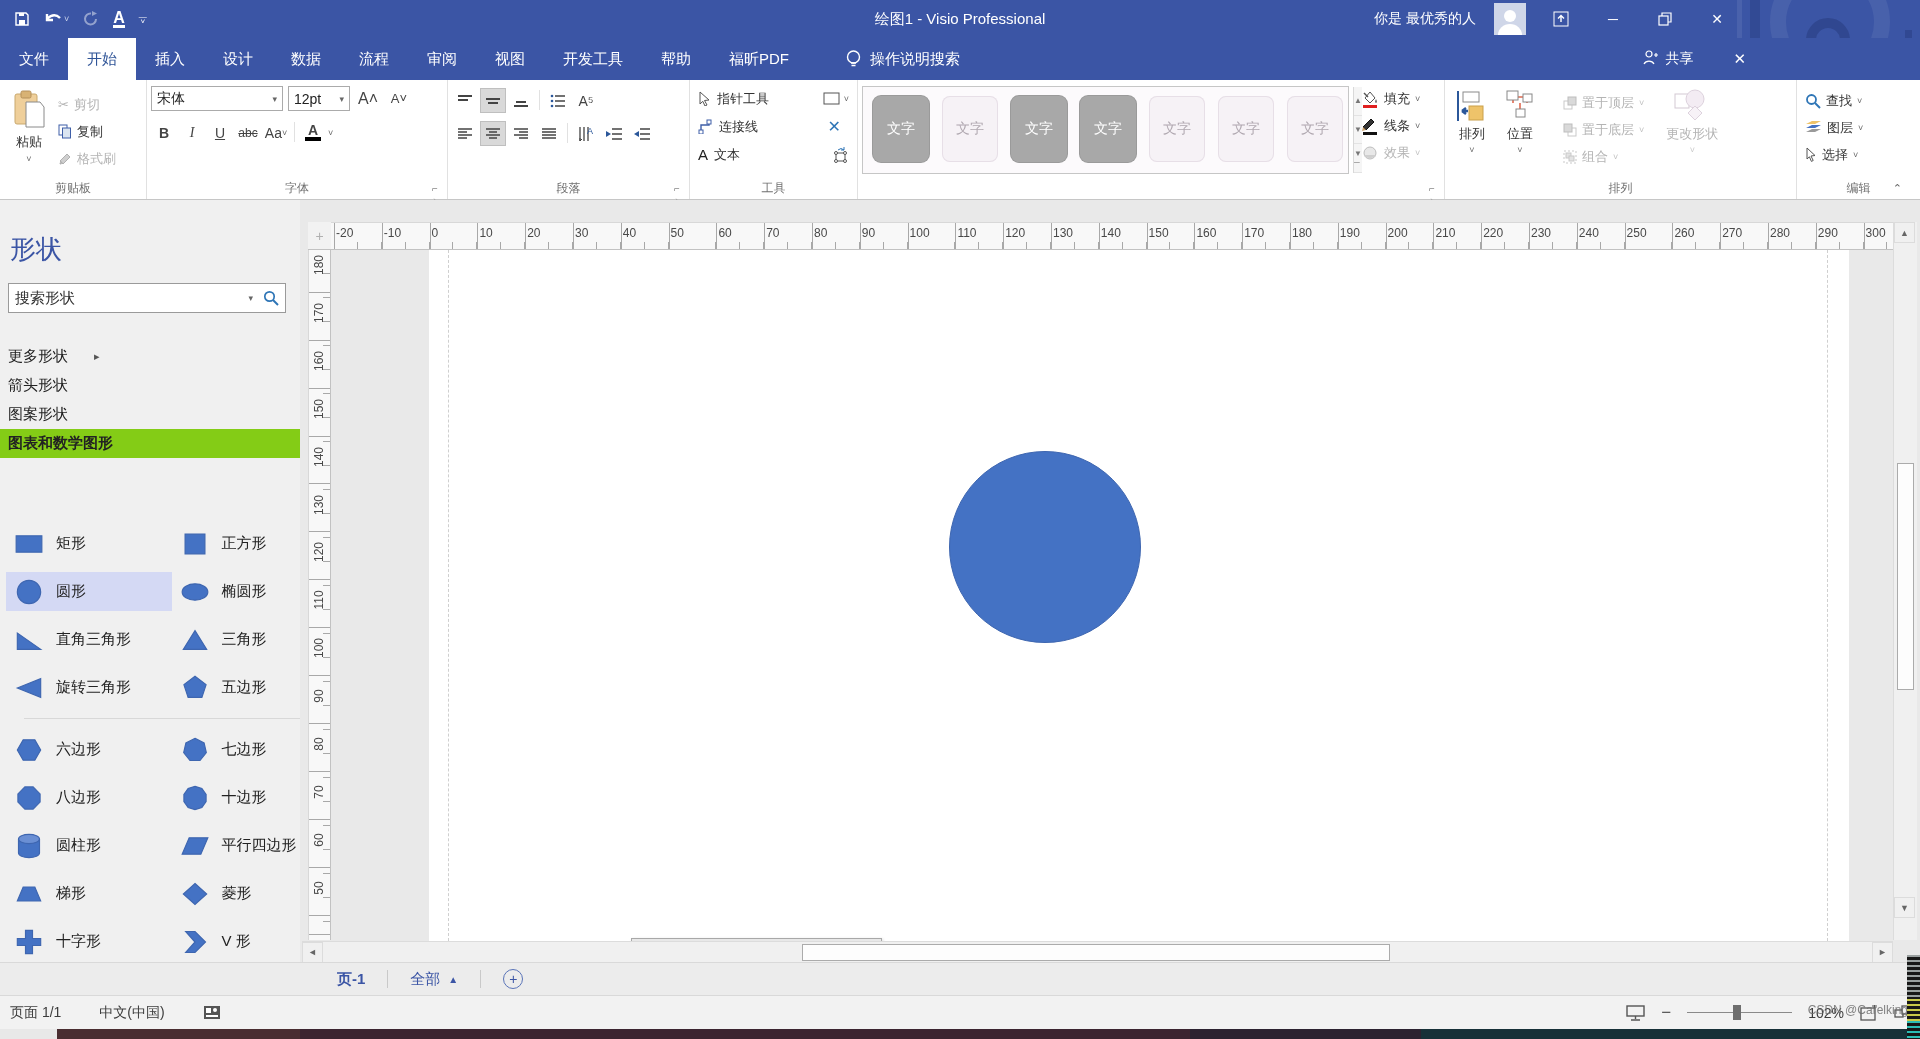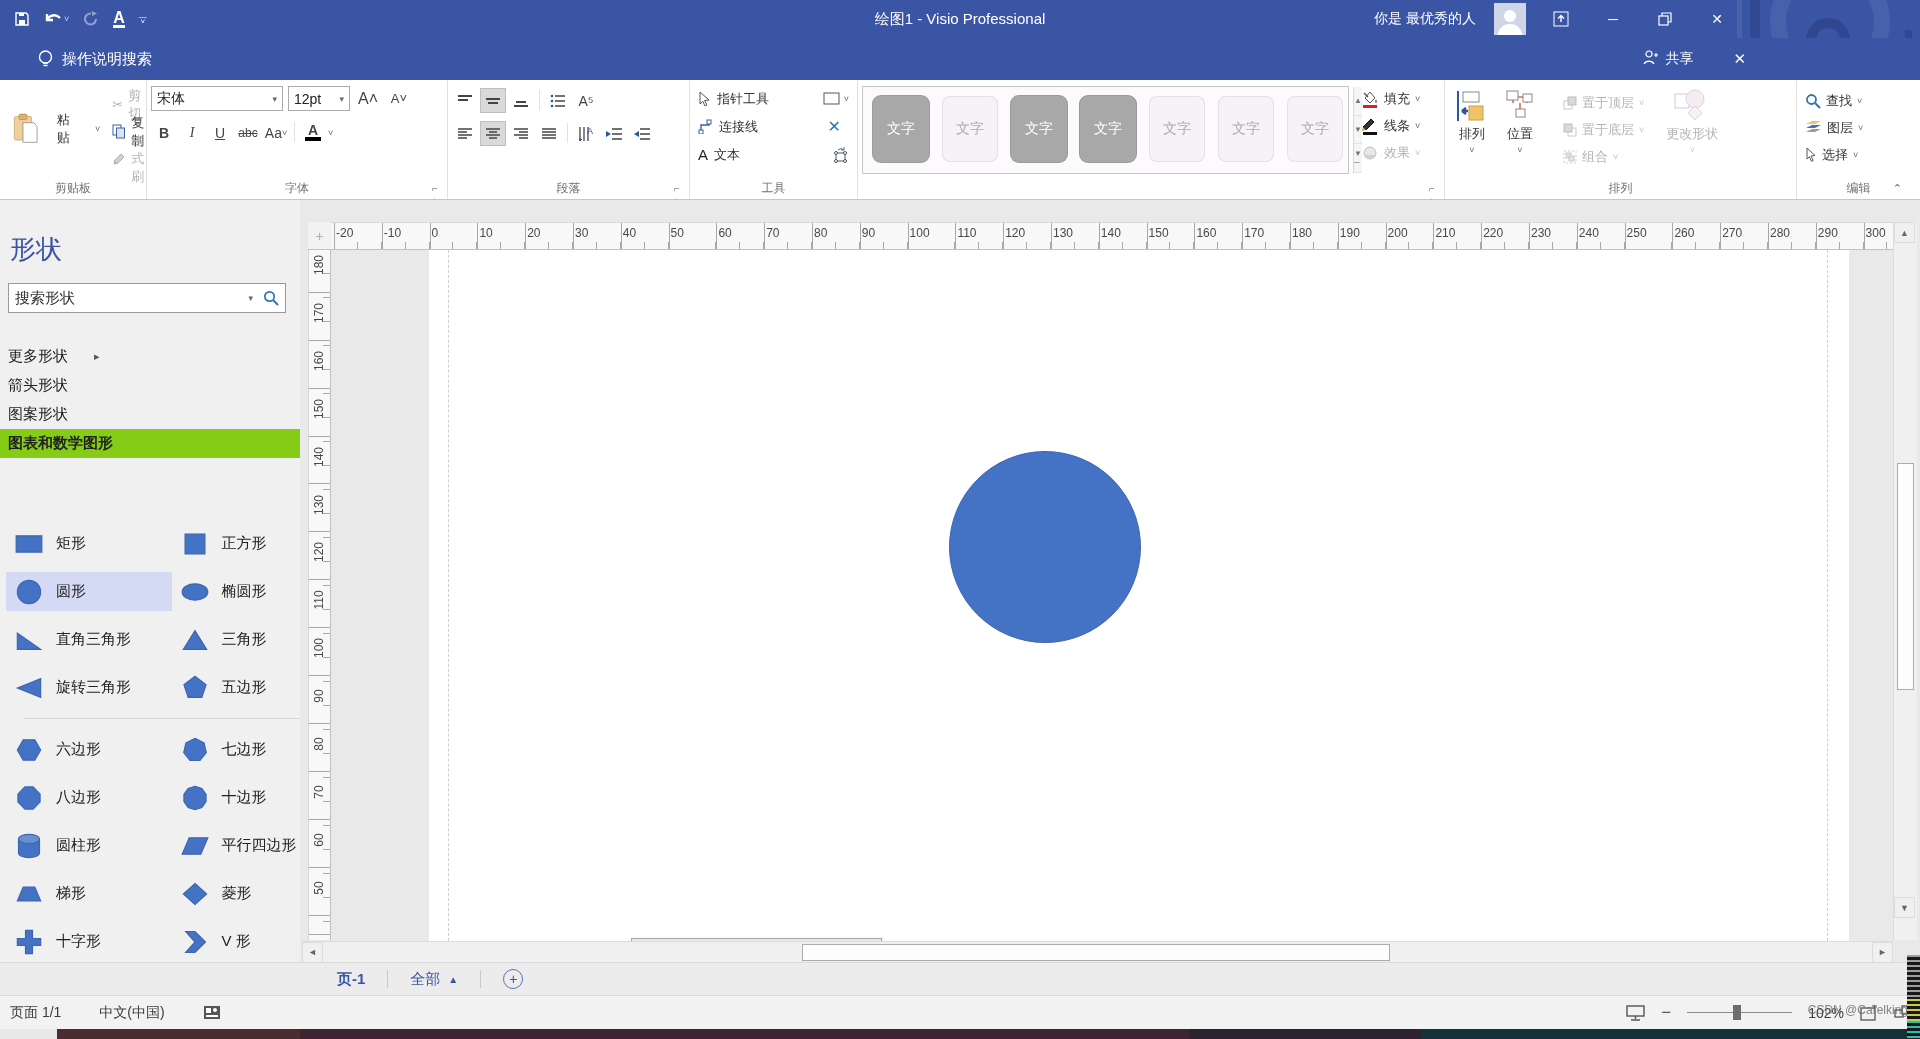--- a/index.html
+++ b/index.html
@@ -30,22 +30,22 @@
   .tabrow-right { position:absolute; right:0; top:38px; height:42px; display:flex; align-items:center; gap:40px;
     color:#fff; font-size:14px; padding-right:174px; }
 
   
   .ribbon { position:absolute; left:0; top:80px; width:1920px; height:120px; background:#fff;
     border-bottom:1px solid #c6c6c6; display:flex; }
   .rgroup { position:relative; height:100%; border-right:1px solid #e1e1e1; padding:6px 4px 20px 4px; }
   .rgroup-label { position:absolute; left:0; right:0; bottom:2px; text-align:center;
     font-size:12px; color:#707070; }
   .launcher { position:absolute; right:3px; bottom:3px; width:12px; height:12px; color:#8a8a8a; font-size:10px; line-height:10px; }
-  .gbtn-big { display:flex; flex-direction:row; align-items:center; justify-content:flex-start;
-    padding:4px 8px; font-size:13px; color:#333; gap:18px; }
+  .gbtn-big { display:flex; flex-direction:column; align-items:center; justify-content:flex-start;
+    padding:4px 8px; font-size:13px; color:#333; gap:3px; }
   .gbtn-small { display:flex; align-items:center; gap:5px; font-size:13px; color:#333; height:25px; padding:0 4px; }
   .gbtn-small.dim, .dimtxt { color:#b4b4b4; }
   .caret { font-size:9px; color:#666; }
   .dim .caret { color:#c0c0c0; }
   .combo { display:flex; align-items:center; justify-content:space-between; border:1px solid #ababab;
     background:#fff; font-size:14px; color:#222; padding:1px 5px; height:25px; }
   .chip { display:flex; align-items:center; justify-content:center; width:26px; height:25px; font-size:14px; color:#444; }
   .chip.pressed { background:#d9d9d9; border:1px solid #bfbfbf; }
   .mini-ico { display:inline-flex; }
   .vdiv { width:1px; background:#e1e1e1; margin:2px 3px; align-self:stretch; }
@@ -203,20 +203,33 @@
         <svg width="14" height="14" viewBox="0 0 14 14">
             <rect x="1" y="4" width="9" height="9" fill="none" stroke="#fff" stroke-width="1.2"></rect>
             <path d="M4 4 V1 H13 V10 H10" fill="none" stroke="#fff" stroke-width="1.2"></path>
           </svg>
       </span>
       <span class="winbtn">✕</span>
     </div>
   </div>
 
   <div class="tabrow">
+    <div id="tabs-host" style="display:flex;">
+        <div class="tab">文件</div>
+        <div class="tab active">开始</div>
+        <div class="tab">插入</div>
+        <div class="tab">设计</div>
+        <div class="tab">数据</div>
+        <div class="tab">流程</div>
+        <div class="tab">审阅</div>
+        <div class="tab">视图</div>
+        <div class="tab">开发工具</div>
+        <div class="tab">帮助</div>
+        <div class="tab">福昕PDF</div>
+      </div>
     <div class="tellme">
       <span>
         <svg width="15" height="20" viewBox="0 0 15 20">
             <circle cx="7.5" cy="8" r="6" fill="none" stroke="#fff" stroke-width="1.4"></circle>
             <path d="M5 14 h5 M5.5 16.5 h4" stroke="#fff" stroke-width="1.4"></path>
           </svg>
       </span>
       <span>操作说明搜索</span>
     </div>
   </div>

